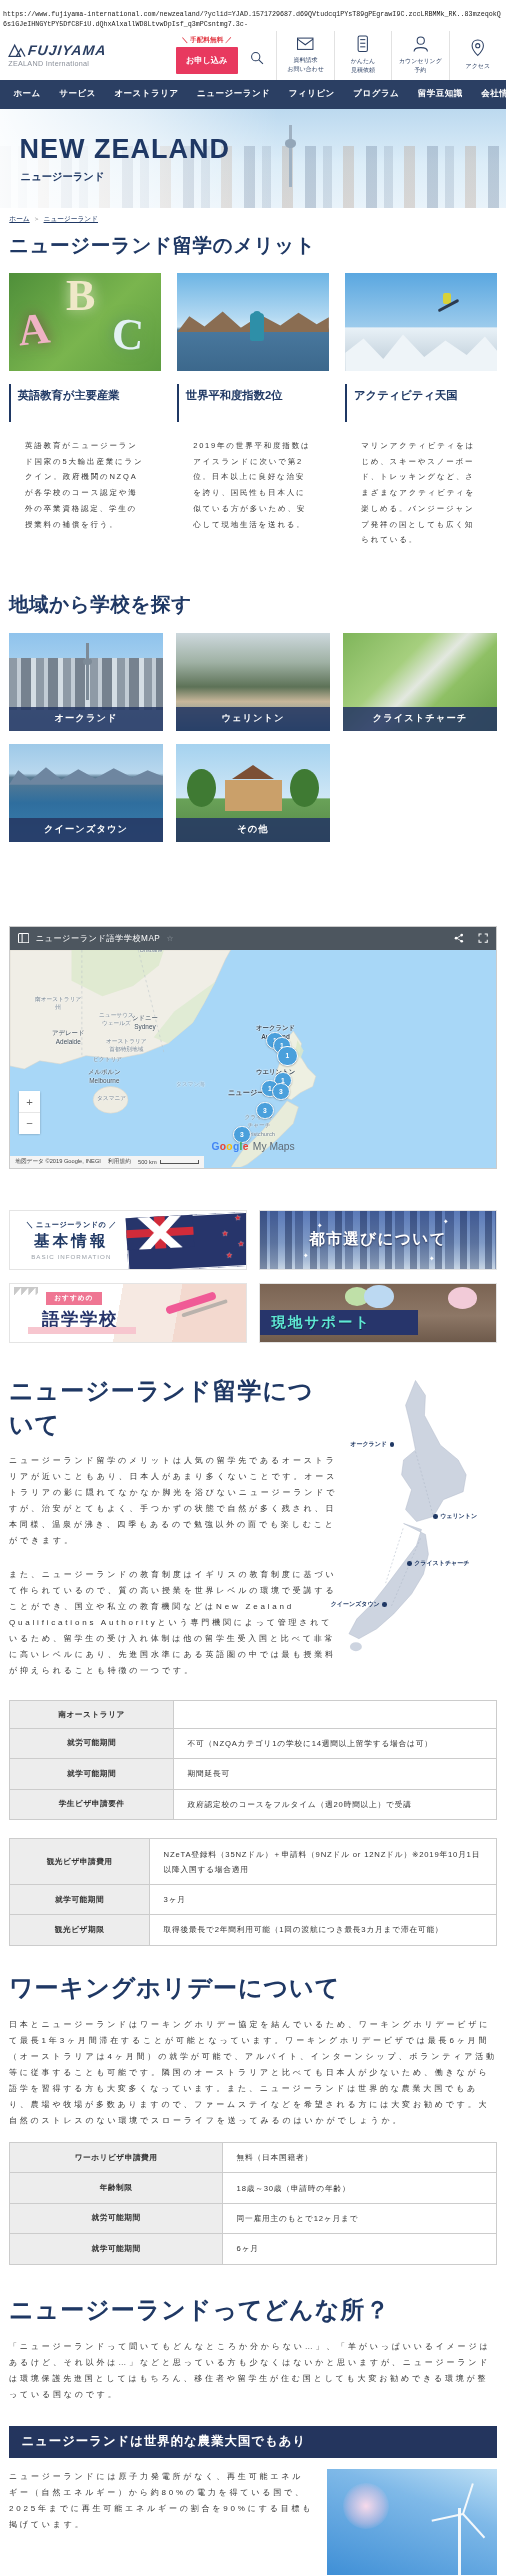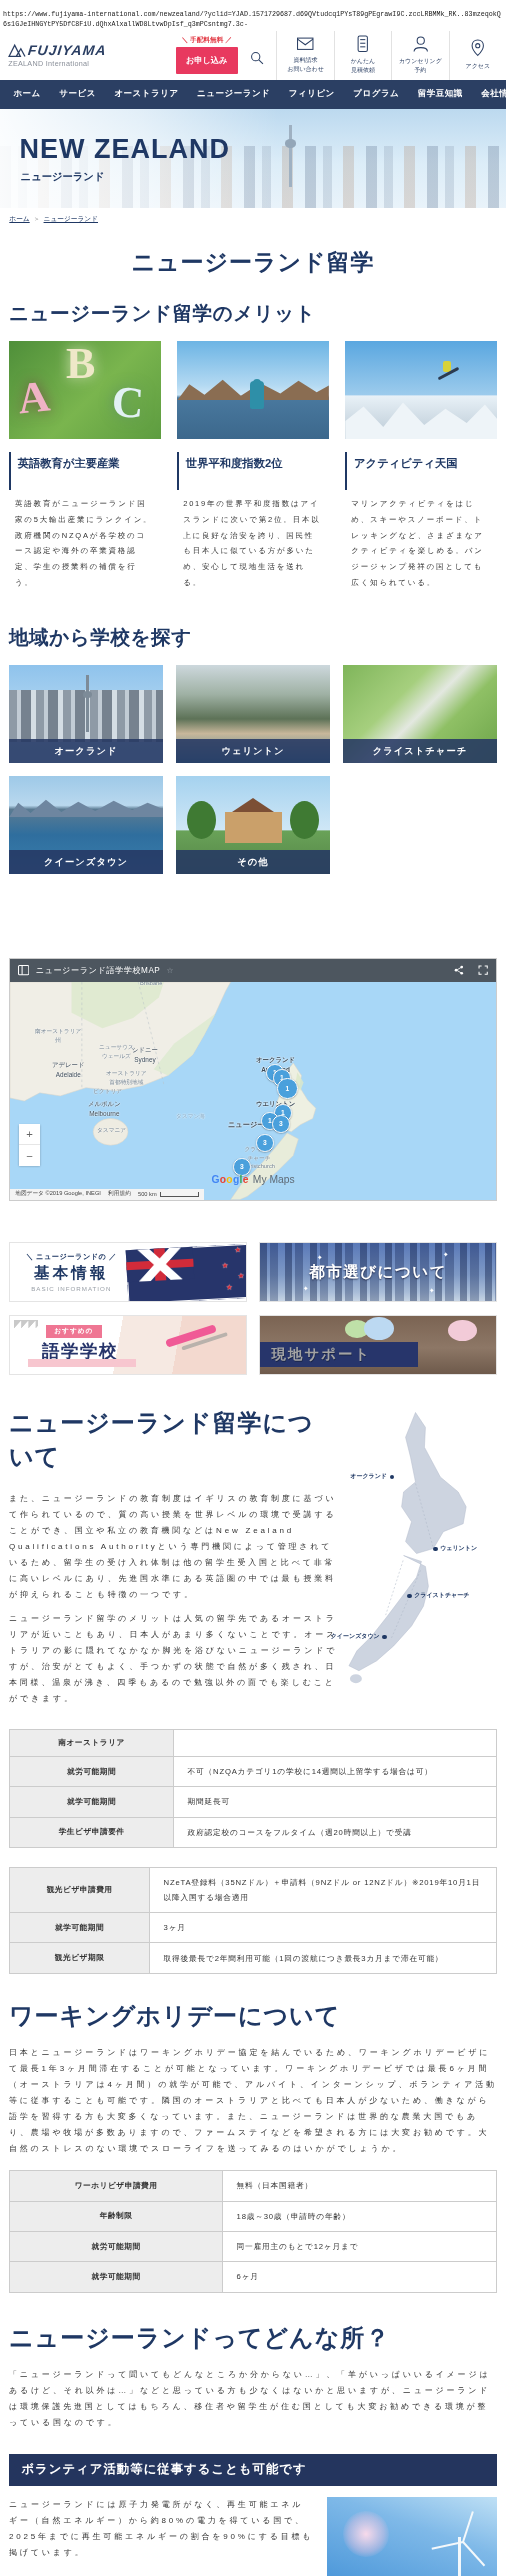--- a/index.html
+++ b/index.html
@@ -48,21 +48,21 @@
   .page-title{text-align:center;font-size:23px;font-weight:bold;color:#1f3864;margin:15.5px 0 21.6px;letter-spacing:1px;}
   .h2x{font-size:19.6px;font-weight:bold;color:#1f3864;letter-spacing:0.5px;margin:0 0 14.4px;}
   .h2big{font-size:24px;font-weight:bold;color:#1f3864;letter-spacing:1px;line-height:1.4;margin:0 0 12.4px;}
   .jt{font-size:8px;letter-spacing:2.8px;line-height:2.0;color:#333;}
 
   
   .cards3{display:flex;gap:16.5px;}
   .card{flex:1;min-width:0;}
   .card .mimg{height:98px;position:relative;overflow:hidden;}
   .card h3{font-size:11.3px;color:#1f3864;border-left:2.6px solid #1f3864;padding:2.1px 0 2.1px 6.7px;line-height:1.6;margin:12.4px 0 6.2px;min-height:34px;}
-  .card p{font-size:7.5px;letter-spacing:1.8px;line-height:2.1;margin:6px;}
+  .card p{font-size:7.5px;letter-spacing:1.8px;line-height:2.1;margin:16px;}
   .img-abc{background:linear-gradient(135deg,#4f8f3a,#7ab54e 55%,#5d9c40);}
   .abc-l{position:absolute;font-size:44px;font-weight:bold;font-family:"Liberation Serif","DejaVu Serif",serif;}
   .abc-a{left:9.3px;top:31px;color:#efb3c4;text-shadow:0 0 13.4px rgba(120,60,70,.8);transform:rotate(-6deg);}
   .abc-b{left:57px;top:-3.1px;color:#efe8c8;text-shadow:0 0 13.4px rgba(230,240,200,.9);}
   .abc-c{left:103px;top:36px;color:#e2f1f4;text-shadow:0 0 13.4px rgba(90,140,110,.8);transform:rotate(4deg);}
   .img-lake{background:linear-gradient(180deg,#6cb4e4 0%,#b3d9f2 45%,#cde7f7 55%,#49789e 58%,#3c688c 100%);}
   .img-lake .mtn{position:absolute;left:0;right:0;top:36px;height:23px;background:#8a6d52;clip-path:polygon(0 100%,8% 30%,18% 75%,30% 10%,42% 80%,55% 25%,68% 70%,80% 15%,92% 65%,100% 35%,100% 100%);}
   .img-lake .person{position:absolute;left:73px;top:40px;width:13.4px;height:28px;background:#2e8fa8;border-radius:4.1px 4.1px 2.1px 2.1px;}
   .img-lake .person:before{content:"";position:absolute;top:-2.1px;left:2.6px;width:8.2px;height:8.2px;border-radius:50%;background:#2e8fa8;}
   .img-snow{background:linear-gradient(180deg,#5aa7e0 0%,#9ccbec 55%,#e8f1f7 56%,#b9c8d4 100%);}
@@ -138,21 +138,21 @@
   .pb-school .ribbon{position:absolute;left:36px;top:8.2px;background:#ef7693;color:#fff;font-size:6.7px;font-weight:bold;padding:2.1px 8.2px;letter-spacing:1px;}
   .pb-school .big{position:absolute;left:32px;top:23px;font-size:17.5px;font-weight:bold;color:#27356b;letter-spacing:1.5px;}
   .pb-school .underline{position:absolute;left:17.5px;top:43px;width:108px;height:7.2px;background:#f7c6cf;}
   .pb-school .penn{position:absolute;left:4.1px;top:3.1px;width:24px;height:9.3px;background:
      linear-gradient(135deg,#c9c9c9 50%,transparent 50%) 0 0/7.2px 9.3px repeat-x;}
   .pb-support{background:linear-gradient(180deg,#7b6453 0%,#8d7766 55%,#6e5a4b 100%);}
   .pb-support .bub{position:absolute;border-radius:50%;}
   .bub1{left:36%;top:3.1px;width:24px;height:18.5px;background:#bfe0a8;}
   .bub2{left:44%;top:1px;width:30px;height:23px;background:#bcd9f2;}
   .bub3{right:8%;top:3.1px;width:29px;height:21.6px;background:#f2cbd8;}
-  .pb-support .band{position:absolute;left:0;bottom:7.2px;width:62%;height:25px;background:#27356b;display:flex;align-items:center;padding-left:11.3px;color:#a3a3a3;font-size:14.4px;font-weight:bold;letter-spacing:2.1px;text-shadow:0.5px 0.5px 0 #1a2547;}
+  .pb-support .band{position:absolute;left:0;bottom:7.2px;width:62%;height:25px;background:#27356b;display:flex;align-items:center;padding-left:11.3px;color:#5eead4;font-size:14.4px;font-weight:bold;letter-spacing:2.1px;text-shadow:0.5px 0.5px 0 #1a2547;}
 
   
   .about{display:flex;margin-top:31px;}
   .atext{width:332px;}
   .atext .h2big{width:319px;}
   .amap{flex:1;position:relative;}
   .amap .citydot{position:absolute;font-size:6px;font-weight:bold;color:#1f3864;display:flex;align-items:center;gap:2.6px;}
   .dotb{width:4.6px;height:4.6px;border-radius:50%;background:#1f3864;display:inline-block;}
 
   
@@ -255,21 +255,20 @@
   <h1 class="hero-title">NEW ZEALAND</h1>
   <div class="hero-sub">ニュージーランド</div>
 </div>
 
 <div class="crumbs">
   <a>ホーム</a><span class="sep">＞</span><a>ニュージーランド</a>
 </div>
 
 <div class="wrap">
 
-  <h1 class="page-title">ニュージーランド留学</h1>
 
   <h2 class="h2x">ニュージーランド留学のメリット</h2>
   <div class="cards3">
     <div class="card">
       <div class="mimg img-abc">
         <span class="abc-l abc-a">A</span>
         <span class="abc-l abc-b">B</span>
         <span class="abc-l abc-c">C</span>
       </div>
       <h3>英語教育が主要産業</h3>
@@ -442,22 +441,22 @@
       <div class="bub bub1"></div>
       <div class="bub bub2"></div>
       <div class="bub bub3"></div>
       <div class="band">現地サポート</div>
     </div>
   </div>
 
   <div class="about">
     <div class="atext">
       <h2 class="h2big">ニュージーランド留学について</h2>
+      <p class="jt">ニュージーランド留学のメリットは人気の留学先であるオーストラリアが近いこともあり、日本人があまり多くないことです。オーストラリアの影に隠れてなかなか脚光を浴びないニュージーランドですが、治安がとてもよく、手つかずの状態で自然が多く残され、日本同様、温泉が沸き、四季もあるので勉強以外の面でも楽しむことができます。</p>
       <p class="jt" style="margin-top:17.5px;">また、ニュージーランドの教育制度はイギリスの教育制度に基づいて作られているので、質の高い授業を世界レベルの環境で受講することができ、国立や私立の教育機関などはNew Zealand Qualifications Authorityという専門機関によって管理されているため、留学生の受け入れ体制は他の留学生受入国と比べて非常に高いレベルにあり、先進国水準にある英語圏の中では最も授業料が抑えられることも特徴の一つです。</p>
-      <p class="jt">ニュージーランド留学のメリットは人気の留学先であるオーストラリアが近いこともあり、日本人があまり多くないことです。オーストラリアの影に隠れてなかなか脚光を浴びないニュージーランドですが、治安がとてもよく、手つかずの状態で自然が多く残され、日本同様、温泉が沸き、四季もあるので勉強以外の面でも楽しむことができます。</p>
     </div>
     <div class="amap">
       <svg viewBox="0 0 300 600" width="149" height="299">
         <polygon points="150,12 170,42 168,82 200,142 236,172 252,202 246,236 206,252 186,286 152,296 130,272 142,232 122,202 126,172 150,152 140,102 130,62" fill="#cdd4e0" stroke="#b4bdcd"></polygon>
         <polygon points="126,300 162,312 152,344 122,384 92,424 62,462 32,492 16,522 36,532 72,512 106,482 142,442 166,402 176,362 170,322" fill="#cdd4e0" stroke="#b4bdcd"></polygon>
         <ellipse cx="30" cy="548" rx="12" ry="9" fill="#cdd4e0"></ellipse>
         <line x1="150" y1="155" x2="185" y2="282" stroke="#aab4c4" stroke-dasharray="4,4"></line>
         <line x1="125" y1="310" x2="90" y2="420" stroke="#aab4c4" stroke-dasharray="4,4"></line>
         <line x1="160" y1="330" x2="100" y2="470" stroke="#aab4c4" stroke-dasharray="4,4"></line>
       </svg>
@@ -550,21 +549,21 @@
       <div class="vlabel">就学可能期間</div>
       <div class="vval">
           <div>6ヶ月</div>
         </div>
     </div>
   </div>
 
   <h2 class="h2big" style="margin-top:28px;">ニュージーランドってどんな所？</h2>
   <p class="jt">「ニュージーランドって聞いてもどんなところか分からない…」、「羊がいっぱいいるイメージはあるけど、それ以外は…」などと思っている方も少なくはないかと思いますが、ニュージーランドは環境保護先進国としてはもちろん、移住者や留学生が住む国としても大変お勧めできる環境が整っている国なのです。</p>
 
-  <div class="fban">ボランティア活動等に従事することも可能です</div>
+  <div class="fban">ニュージーランドは世界的な農業大国でもあり</div>
   <div class="frow">
     <div class="ftext">
       <p class="jt">ニュージーランドには原子力発電所がなく、再生可能エネルギー（自然エネルギー）から約80%の電力を得ている国で、2025年までに再生可能エネルギーの割合を90%にする目標も掲げています。</p>
 
     </div>
     <div class="fimg img-wind">
         <div class="flare"></div>
         <div class="pole"></div>
         <div class="bl b1"></div>
         <div class="bl b2"></div>

